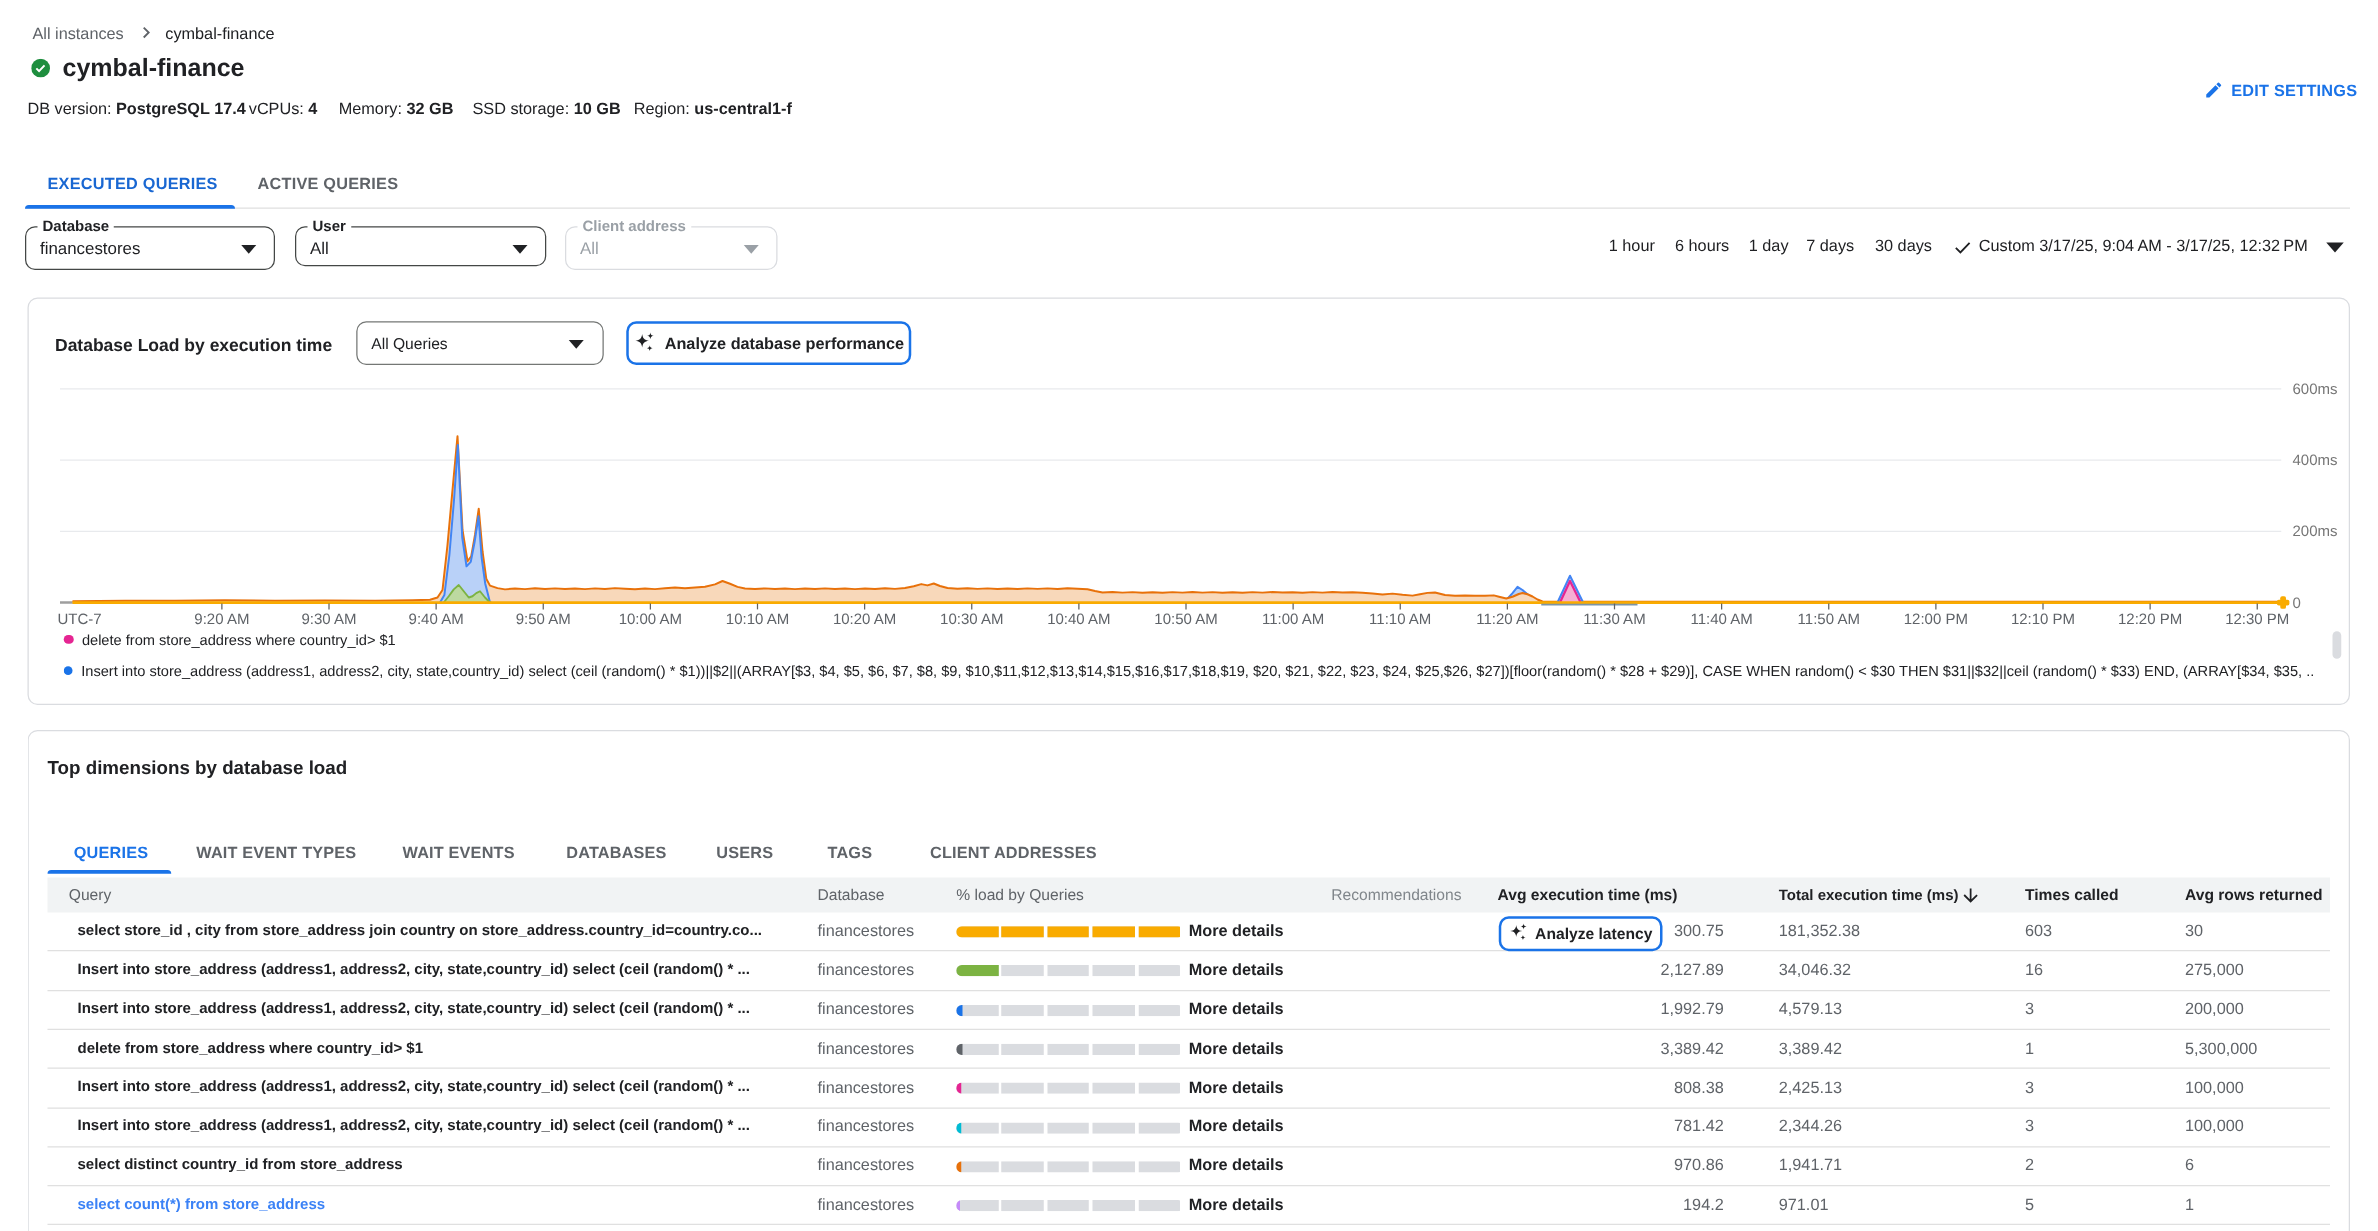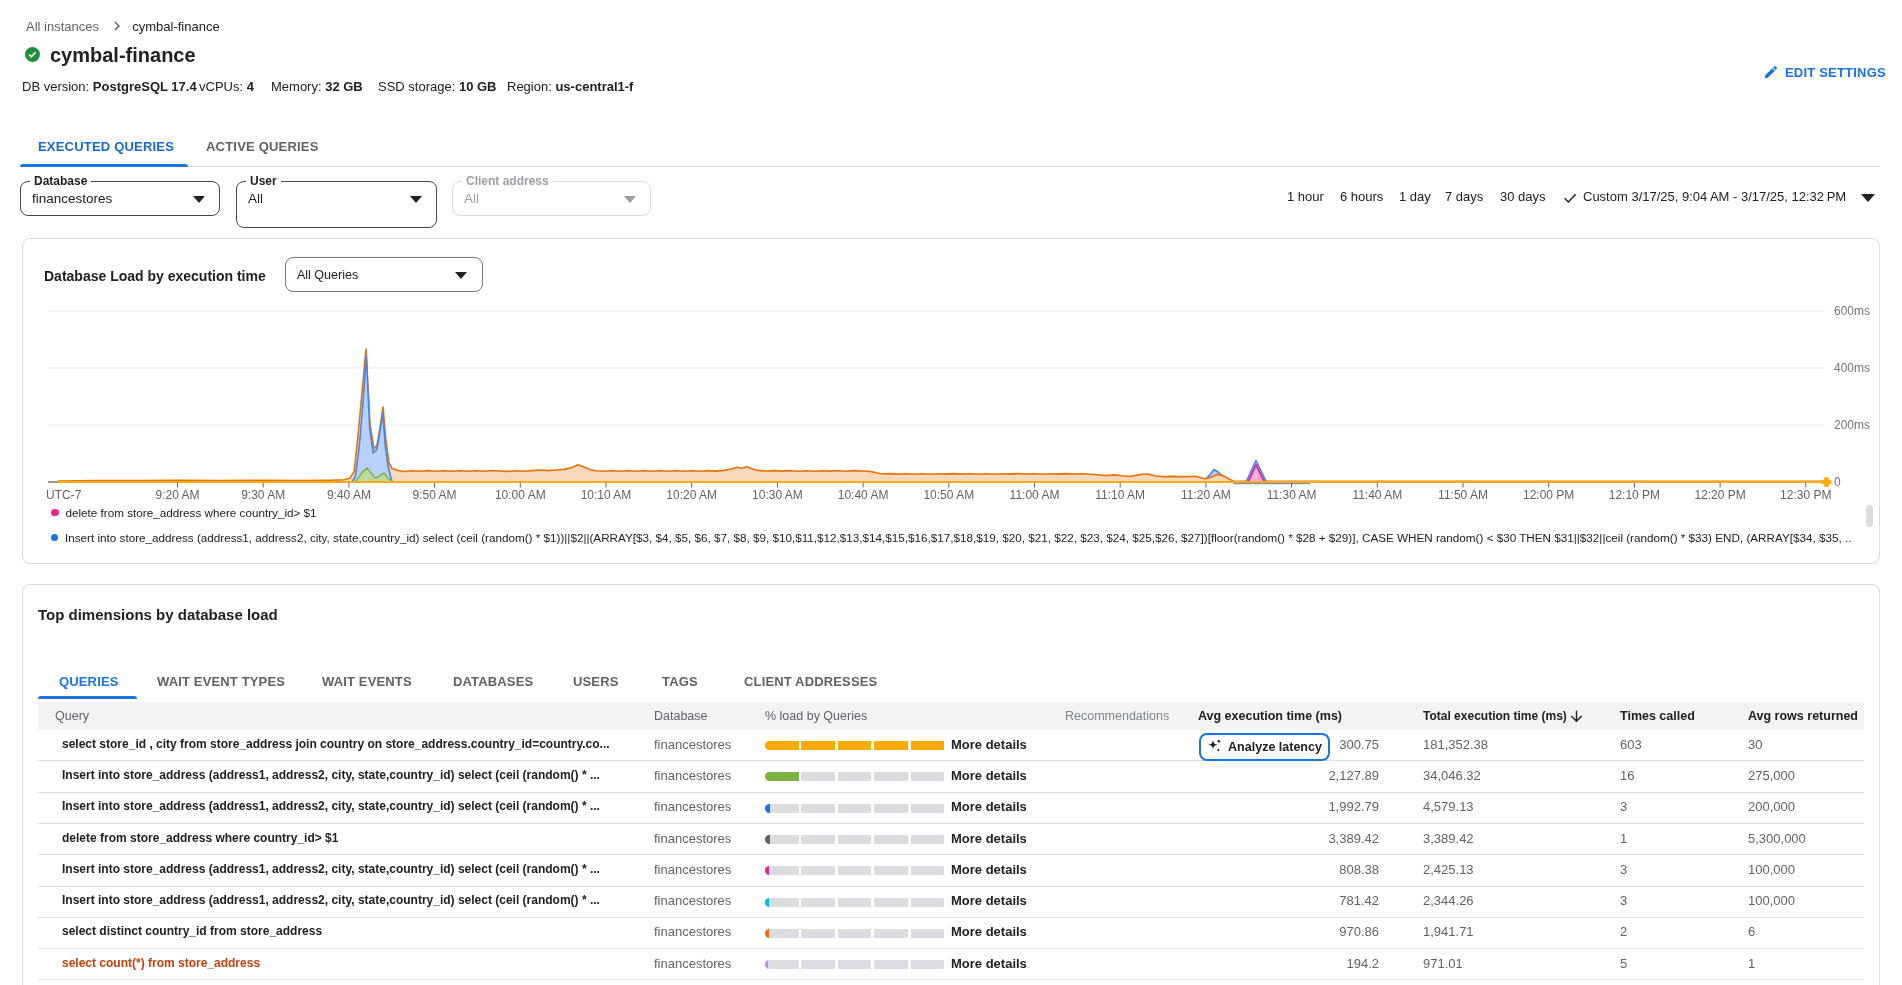--- a/index.html
+++ b/index.html
@@ -55,26 +55,26 @@
 <div class="abs nowrap" style="left:38px; top:139px; font-size:13px; font-weight:700; color:#1967d2; letter-spacing:.2px;">EXECUTED QUERIES</div>
 <div class="abs nowrap" style="left:206px; top:139px; font-size:13px; font-weight:700; color:#5f6368; letter-spacing:.2px;">ACTIVE QUERIES</div>
 <div class="abs" style="left:20px; top:166px; width:1860px; height:1px; background:#e0e0e0;"></div>
 <div class="abs" style="left:20px; top:164px; width:168px; height:3px; background:#1a73e8; border-radius:3px 3px 0 0;"></div>
 
 <div class="selbox" style="left:20px; top:181px; width:200px; height:35px;">
   <span class="lab">Database</span>
       <span class="val">financestores</span>
   <span class="caret" style="right:14px; top:14px;"></span>
 </div>
-<div class="selbox" style="left:236px; top:181px; width:201px; height:47px;">
+<div class="selbox" style="left:236px; top:181px; width:201px; height:32px;">
   <span class="lab">User</span>
       <span class="val">All</span>
   <span class="caret" style="right:14px; top:14px;"></span>
 </div>
-<div class="selbox" style="left:452px; top:181px; width:199px; height:35px; border-color:#dadce0;">
+<div class="selbox" style="left:452px; top:181px; width:170px; height:35px; border-color:#dadce0;">
   <span class="lab" style="color:#9aa0a6; font-weight:700;">Client address</span>
       <span class="val" style="color:#9aa0a6;">All</span>
   <span class="caret" style="right:14px; top:14px; border-top-color:#9aa0a6;"></span>
 </div>
 
 <div class="abs nowrap" style="top:189px; left:0; font-size:13px; color:#202124;">
   <span class="abs" style="left:1287px;">1 hour</span>
   <span class="abs" style="left:1340px;">6 hours</span>
   <span class="abs" style="left:1399px;">1 day</span>
   <span class="abs" style="left:1445px;">7 days</span>
@@ -84,20 +84,25 @@
       </svg>
   <span class="abs" style="left:1583px;">Custom 3/17/25, 9:04 AM - 3/17/25, 12:32 PM</span>
   <span class="caret" style="left:1861px; top:5px; border-left-width:7px; border-right-width:7px; border-top-width:8px;"></span>
 </div>
 
 <div class="card" style="left:22px; top:238px; width:1858px; height:326px;"></div>
 <div class="abs nowrap bold" style="left:44px; top:268px; font-size:14px;">Database Load by execution time</div>
 <div class="abs" style="left:285px; top:257px; width:198px; height:35px; border:1px solid #747775; border-radius:8px;">
   <span class="abs" style="left:11px; top:10px; font-size:12.5px;text-align:center;">All Queries</span>
   <span class="caret" style="right:15px; top:14px;"></span>
+</div>
+<div class="abs nowrap" style="left:501px; top:257px; width:228px; height:35px; border:2px solid #1a73e8; border-radius:8px; text-align:center; line-height:31px; font-size:13px; font-weight:700; color:#202124;">
+  <svg width="18" height="18" viewBox="0 0 20 20" style="vertical-align:-4px; margin-right:7px;">
+        <use href="#spark"></use>
+      </svg>Analyze database performance
 </div>
 
 <svg class="abs" style="left:22px; top:238px;" width="1858" height="326" viewBox="22 238 1858 326">
 <line x1="48" y1="311" x2="1825" y2="311" stroke="#e8eaed" stroke-width="1"></line>
 <line x1="48" y1="368" x2="1825" y2="368" stroke="#e8eaed" stroke-width="1"></line>
 <line x1="48" y1="425" x2="1825" y2="425" stroke="#e8eaed" stroke-width="1"></line>
 <line x1="48" y1="482" x2="60" y2="482" stroke="#9e9e9e" stroke-width="2"></line>
 <path d="M1202.0,482.0 L1206.0,479.0 L1210.0,474.5 L1214.0,469.5 L1218.0,472.0 L1222.0,475.5 L1226.0,478.5 L1230.0,481.0 L1233.0,482.0" fill="#b9d1f8" stroke="#4285f4" stroke-width="1.6" stroke-linejoin="round"></path>
 <path d="M58.0,481.0 L100.0,480.6 L140.0,480.6 L180.0,480.2 L220.0,480.6 L260.0,480.4 L300.0,480.6 L330.0,480.2 L344.0,479.8 L350.0,478.0 L354.0,472.0 L358.0,436.0 L362.0,392.0 L366.0,349.0 L370.0,424.0 L374.0,449.0 L377.0,445.0 L380.0,428.0 L383.0,407.0 L386.0,441.0 L389.0,463.0 L392.0,468.5 L398.0,470.5 L404.0,471.5 L412.0,470.8 L420.0,471.3 L428.0,470.6 L436.0,471.2 L444.0,470.7 L452.0,471.2 L460.0,470.8 L468.0,471.3 L476.0,470.7 L484.0,471.2 L492.0,470.5 L500.0,471.0 L508.0,471.4 L516.0,470.8 L524.0,471.3 L532.0,470.6 L540.0,470.0 L548.0,470.6 L556.0,470.0 L564.0,469.4 L572.0,467.5 L578.0,464.8 L584.0,467.0 L590.0,469.5 L596.0,470.8 L604.0,471.2 L612.0,470.7 L620.0,471.2 L628.0,470.8 L636.0,471.3 L644.0,470.8 L652.0,471.2 L660.0,470.7 L668.0,471.2 L676.0,470.8 L684.0,471.3 L692.0,470.8 L700.0,471.2 L708.0,470.6 L716.0,471.1 L724.0,470.4 L731.0,469.0 L737.0,467.3 L742.0,468.3 L747.0,466.8 L752.0,468.8 L758.0,470.4 L766.0,471.0 L774.0,470.6 L782.0,471.1 L790.0,470.7 L798.0,471.2 L806.0,470.8 L814.0,471.2 L822.0,470.7 L830.0,471.1 L838.0,470.7 L846.0,471.2 L854.0,470.6 L862.0,471.0 L870.0,471.4 L876.0,472.8 L882.0,474.0 L890.0,473.6 L898.0,474.1 L906.0,473.7 L914.0,474.2 L922.0,473.8 L930.0,474.2 L938.0,473.7 L946.0,474.1 L954.0,473.6 L962.0,474.1 L970.0,473.7 L978.0,474.2 L986.0,473.8 L994.0,474.2 L1002.0,473.7 L1010.0,474.1 L1018.0,473.6 L1026.0,474.0 L1034.0,473.8 L1042.0,474.2 L1050.0,473.7 L1058.0,474.1 L1066.0,473.6 L1074.0,474.0 L1082.0,473.8 L1090.0,474.2 L1098.0,474.8 L1106.0,475.6 L1114.0,474.9 L1122.0,475.8 L1130.0,476.5 L1136.0,475.4 L1142.0,474.3 L1148.0,474.0 L1156.0,476.0 L1164.0,476.6 L1172.0,476.4 L1180.0,476.6 L1188.0,476.6 L1195.0,476.3 L1200.0,477.6 L1205.0,478.8 L1210.0,477.4 L1215.0,475.2 L1218.0,474.4 L1222.0,475.4 L1226.0,477.2 L1230.0,479.6 L1234.0,481.2 L1240.0,481.3 L1350.0,481.3 L1500.0,481.3 L1650.0,481.3 L1750.0,481.3 L1823.0,481.3 L1823.0,482.0 L58.0,482.0 Z" fill="#f8d8ba"></path>
 <path d="M58.0,481.0 L100.0,480.6 L140.0,480.6 L180.0,480.2 L220.0,480.6 L260.0,480.4 L300.0,480.6 L330.0,480.2 L344.0,479.8 L350.0,478.0 L354.0,472.0 L358.0,436.0 L362.0,392.0 L366.0,349.0 L370.0,424.0 L374.0,449.0 L377.0,445.0 L380.0,428.0 L383.0,407.0 L386.0,441.0 L389.0,463.0 L392.0,468.5 L398.0,470.5 L404.0,471.5 L412.0,470.8 L420.0,471.3 L428.0,470.6 L436.0,471.2 L444.0,470.7 L452.0,471.2 L460.0,470.8 L468.0,471.3 L476.0,470.7 L484.0,471.2 L492.0,470.5 L500.0,471.0 L508.0,471.4 L516.0,470.8 L524.0,471.3 L532.0,470.6 L540.0,470.0 L548.0,470.6 L556.0,470.0 L564.0,469.4 L572.0,467.5 L578.0,464.8 L584.0,467.0 L590.0,469.5 L596.0,470.8 L604.0,471.2 L612.0,470.7 L620.0,471.2 L628.0,470.8 L636.0,471.3 L644.0,470.8 L652.0,471.2 L660.0,470.7 L668.0,471.2 L676.0,470.8 L684.0,471.3 L692.0,470.8 L700.0,471.2 L708.0,470.6 L716.0,471.1 L724.0,470.4 L731.0,469.0 L737.0,467.3 L742.0,468.3 L747.0,466.8 L752.0,468.8 L758.0,470.4 L766.0,471.0 L774.0,470.6 L782.0,471.1 L790.0,470.7 L798.0,471.2 L806.0,470.8 L814.0,471.2 L822.0,470.7 L830.0,471.1 L838.0,470.7 L846.0,471.2 L854.0,470.6 L862.0,471.0 L870.0,471.4 L876.0,472.8 L882.0,474.0 L890.0,473.6 L898.0,474.1 L906.0,473.7 L914.0,474.2 L922.0,473.8 L930.0,474.2 L938.0,473.7 L946.0,474.1 L954.0,473.6 L962.0,474.1 L970.0,473.7 L978.0,474.2 L986.0,473.8 L994.0,474.2 L1002.0,473.7 L1010.0,474.1 L1018.0,473.6 L1026.0,474.0 L1034.0,473.8 L1042.0,474.2 L1050.0,473.7 L1058.0,474.1 L1066.0,473.6 L1074.0,474.0 L1082.0,473.8 L1090.0,474.2 L1098.0,474.8 L1106.0,475.6 L1114.0,474.9 L1122.0,475.8 L1130.0,476.5 L1136.0,475.4 L1142.0,474.3 L1148.0,474.0 L1156.0,476.0 L1164.0,476.6 L1172.0,476.4 L1180.0,476.6 L1188.0,476.6 L1195.0,476.3 L1200.0,477.6 L1205.0,478.8 L1210.0,477.4 L1215.0,475.2 L1218.0,474.4 L1222.0,475.4 L1226.0,477.2 L1230.0,479.6 L1234.0,481.2 L1240.0,481.3 L1350.0,481.3 L1500.0,481.3 L1650.0,481.3 L1750.0,481.3 L1823.0,481.3" fill="none" stroke="#e8710a" stroke-width="1.6" stroke-linejoin="round"></path>
@@ -308,21 +313,21 @@
       <div class="seg" style="left:109.2px;"></div>
       <div class="seg" style="left:145.6px;"></div>
       <div class="seg" style="left:0; width:3.5px; background:#e8710a;"></div>
     </div>
 <div class="abs nowrap mdet" style="left:951px; top:924.4px;">More details</div>
 <div class="num" style="left:1240px; top:924.4px; width:139px; text-align:right;">970.86</div>
 <div class="num" style="left:1423px; top:924.4px;">1,941.71</div>
 <div class="num" style="left:1620px; top:924.4px;">2</div>
 <div class="num" style="left:1748px; top:924.4px;">6</div>
 <div class="abs" style="left:38px; top:979.4px; width:1826px; height:1px; background:#e0e0e0;"></div>
-<div class="abs nowrap bold" style="left:62px; top:955.8px; font-size:12px; color:#c2410c;">select count(*) from store_address</div>
+<div class="abs nowrap bold" style="left:62px; top:955.8px; font-size:12px; color:#3b82f6;">select count(*) from store_address</div>
 <div class="abs nowrap" style="left:654px; top:955.8px; font-size:13px; color:#5f6368;">financestores</div>
 <div class="barwrap" style="left:765px; top:960.2px;">
       <div class="seg" style="left:0.0px;"></div>
       <div class="seg" style="left:36.4px;"></div>
       <div class="seg" style="left:72.8px;"></div>
       <div class="seg" style="left:109.2px;"></div>
       <div class="seg" style="left:145.6px;"></div>
       <div class="seg" style="left:0; width:3px; background:#c58af9;"></div>
     </div>
 <div class="abs nowrap mdet" style="left:951px; top:955.8px;">More details</div>

